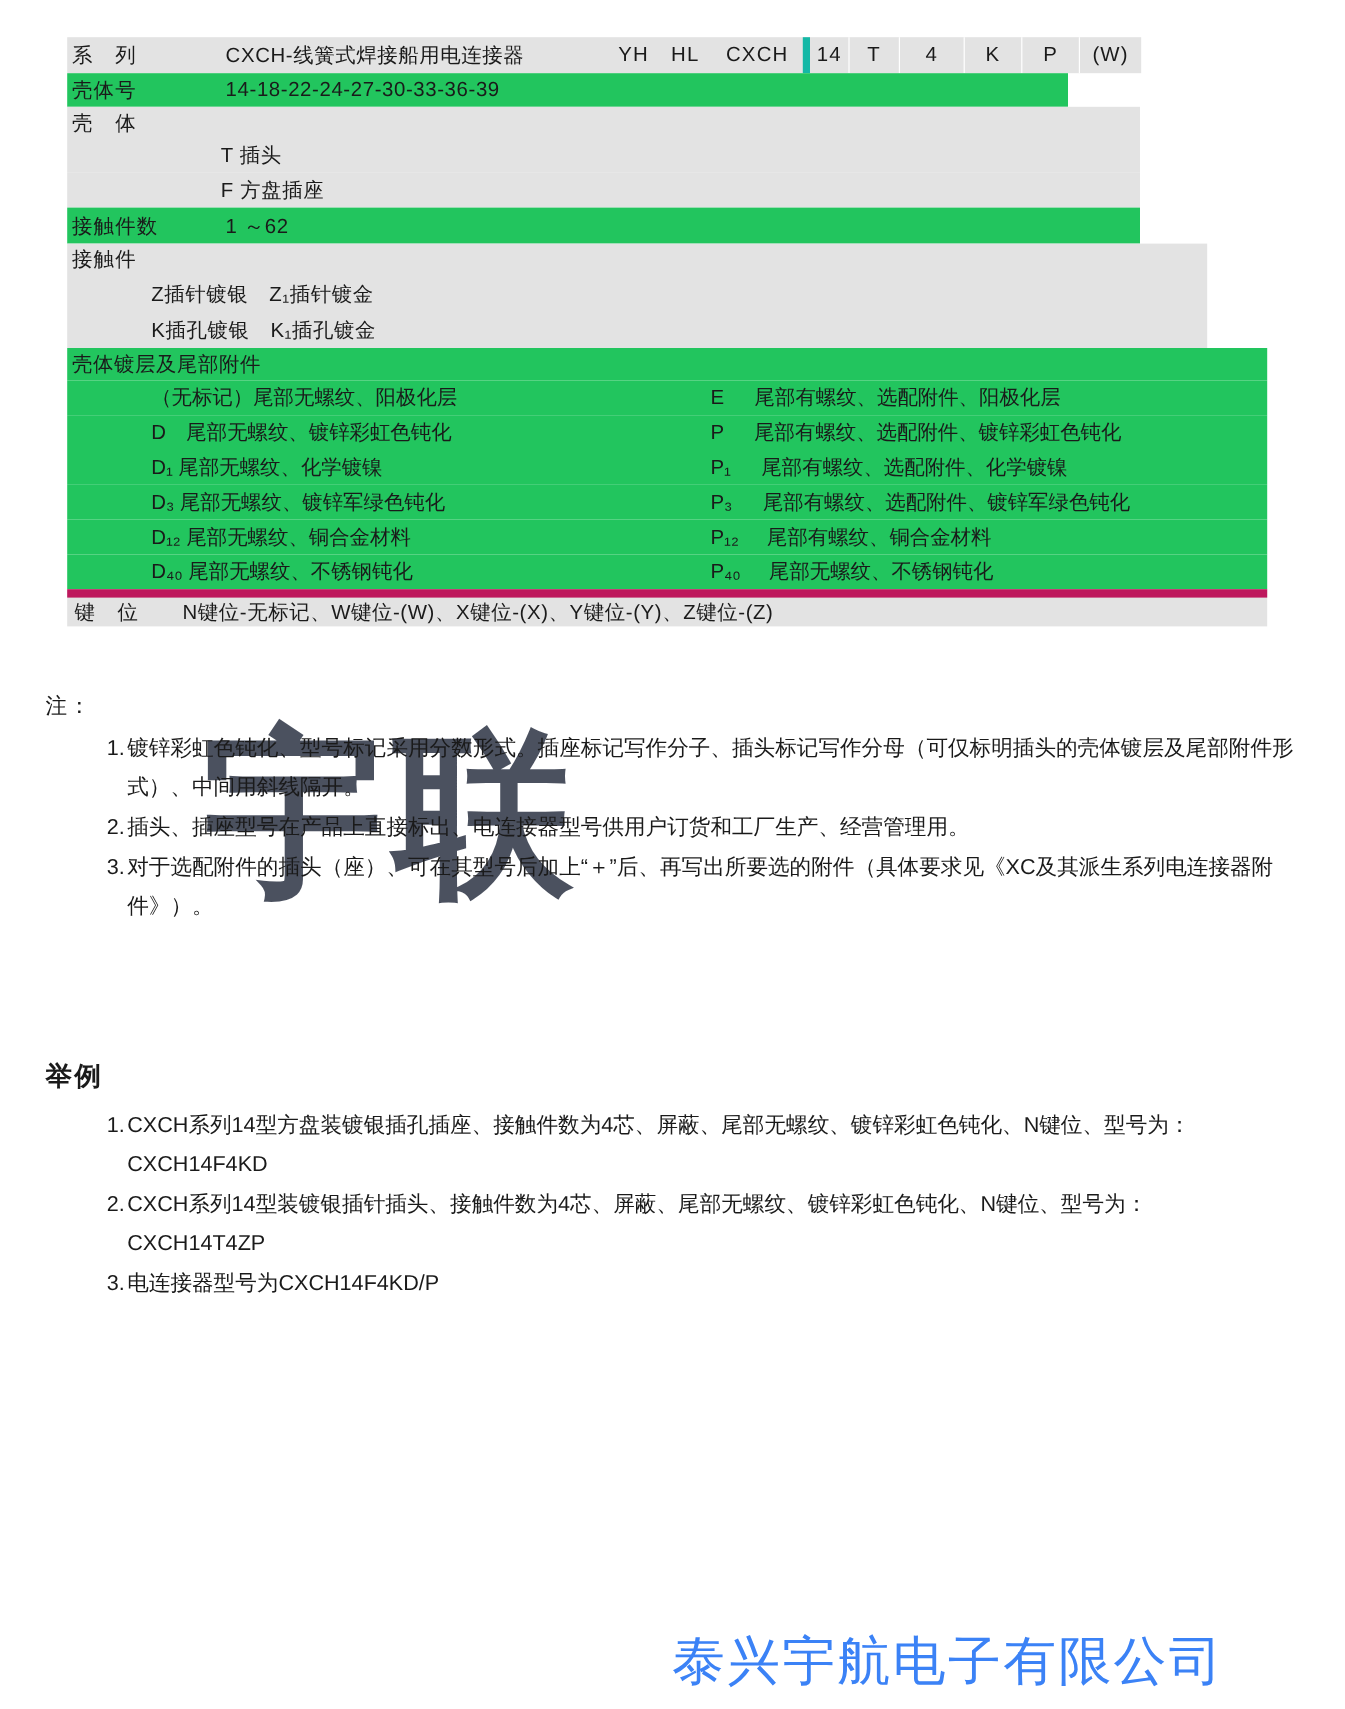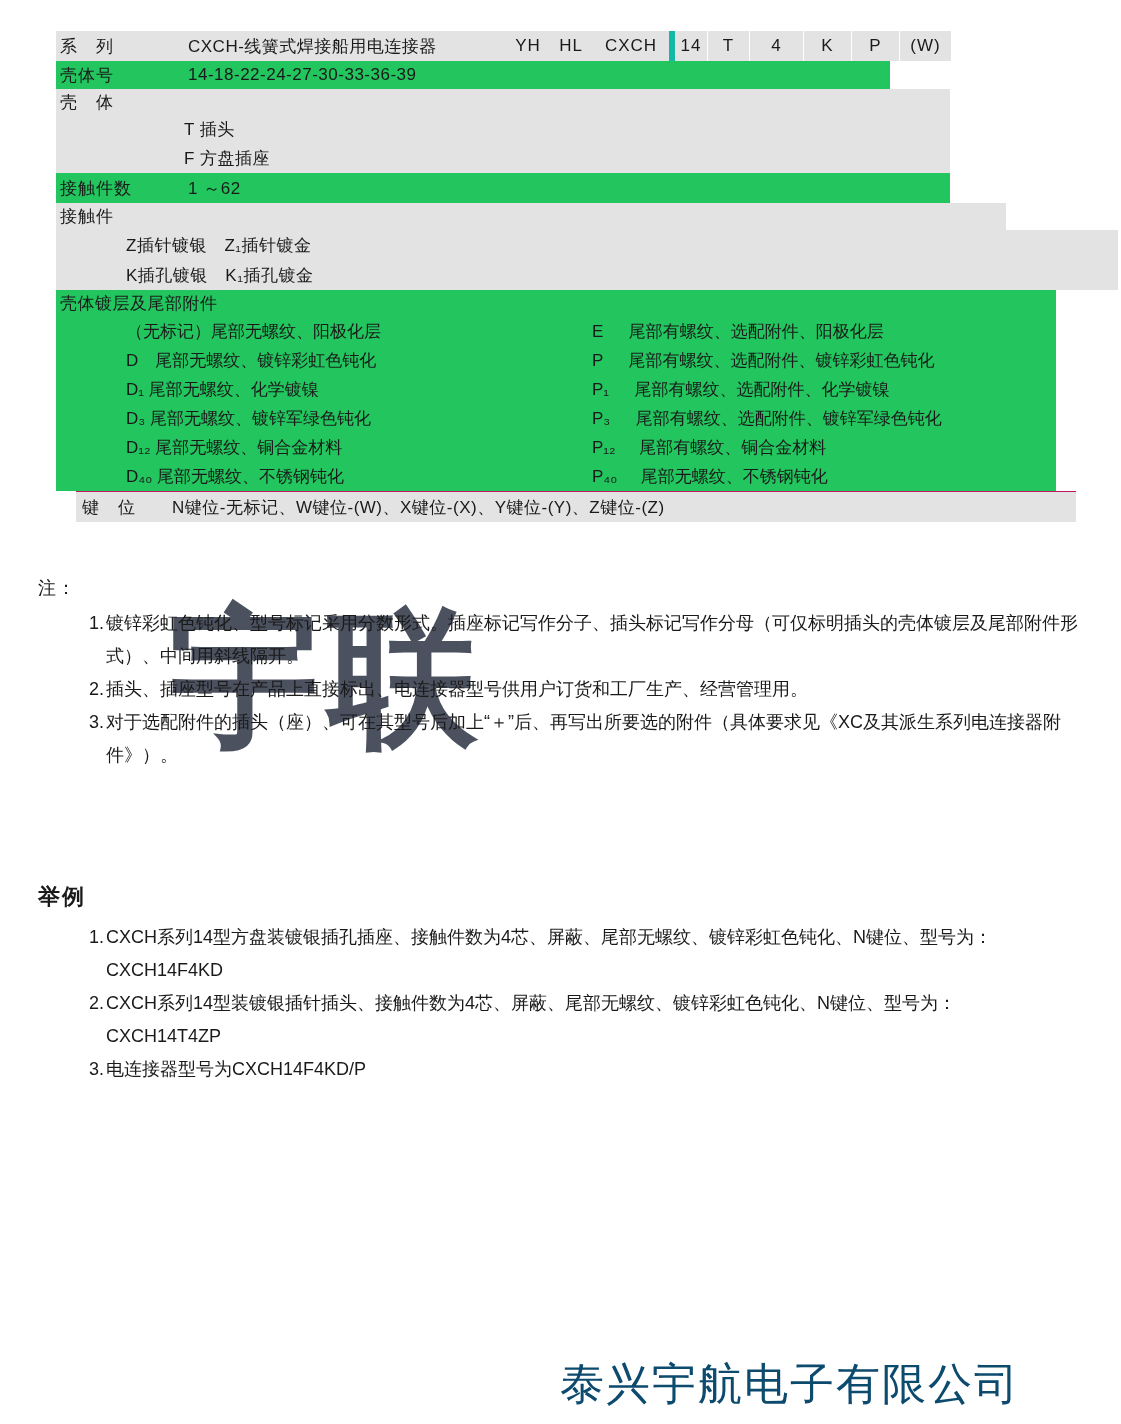--- a/index.html
+++ b/index.html
@@ -30,21 +30,21 @@
     font-family: "DejaVu Sans", sans-serif;
     pointer-events: none;
     user-select: none;
     z-index: 0;
   }
   .watermark-bottom {
     position: absolute;
     left: 560px;
     top: 1355px;
     font-size: 44px;
-    color: #0c4a6e;
+    color: #3b82f6;
     letter-spacing: 2px;
     font-family: "DejaVu Sans", sans-serif;
     pointer-events: none;
     user-select: none;
     z-index: 0;
   }
 
   
   .code-table {
     position: absolute;
@@ -99,35 +99,34 @@
   .r-contact-count {
     height: 30px;
     width: 894px;
   }
   .r-contact-title {
     height: 27px;
     width: 950px;
   }
   .r-contact-a, .r-contact-b {
     height: 30px;
-    width: 1062px;
+    width: 950px;
   }
   .r-plat-title {
     height: 27px;
     width: 1000px;
   }
   .r-plat {
     height: 29px;
     width: 1000px;
   }
   .r-key {
     height: 31px;
     width: 1000px;
-    border-top: 1px solid #be185d;
-    margin-left: 20px;
+    border-top: 7px solid #be185d;
   }
 
   .indent-1 { padding-left: 128px; }
   .indent-2 { padding-left: 70px; }
 
   
   .code-cells {
     position: absolute;
     right: 0;
     top: 0;

